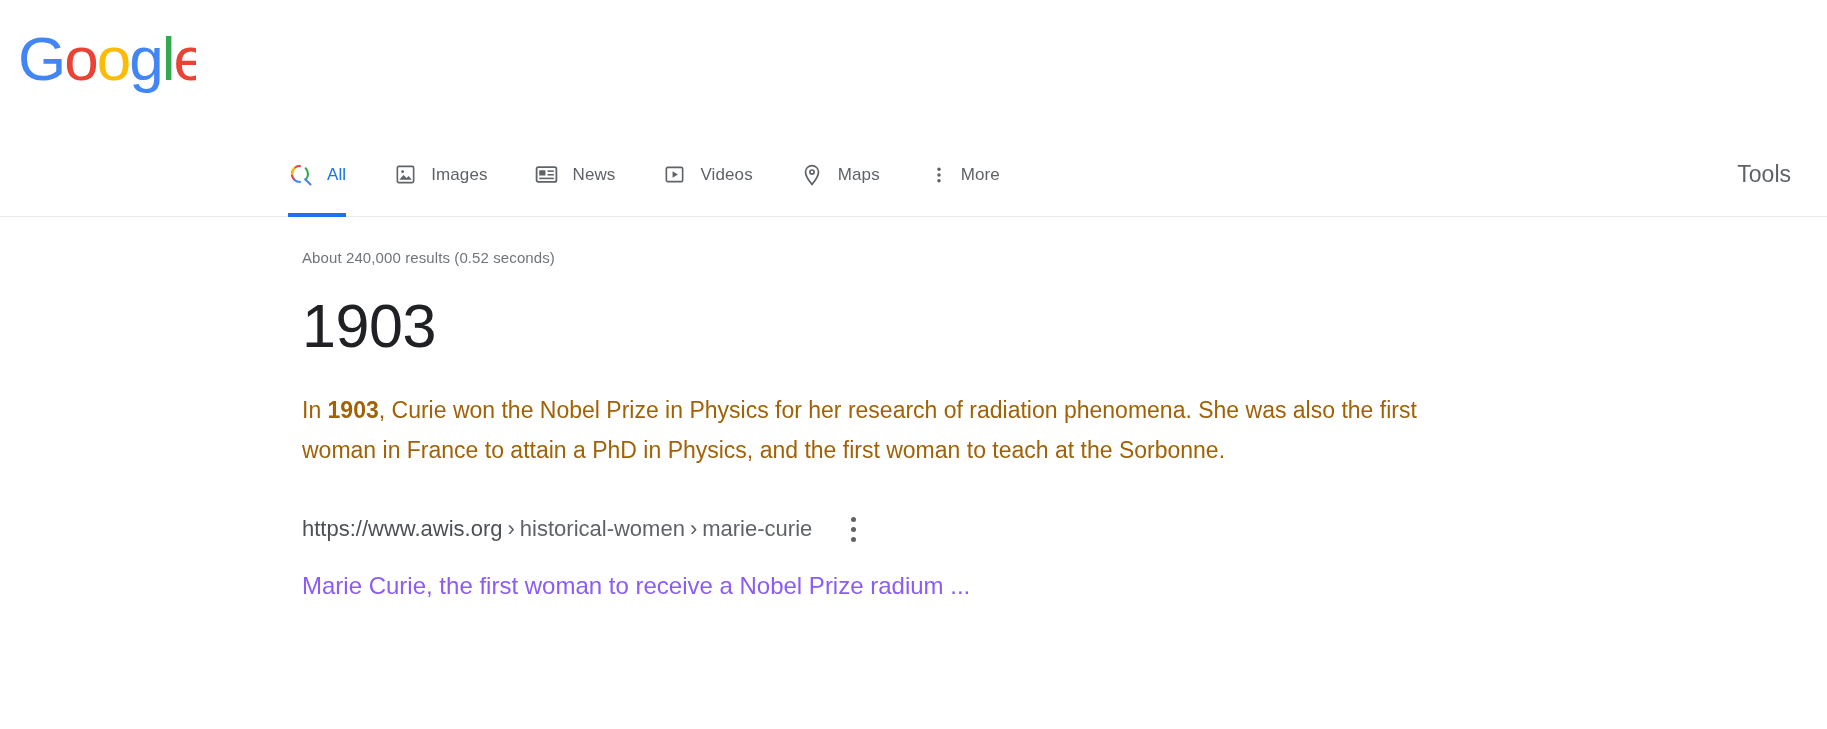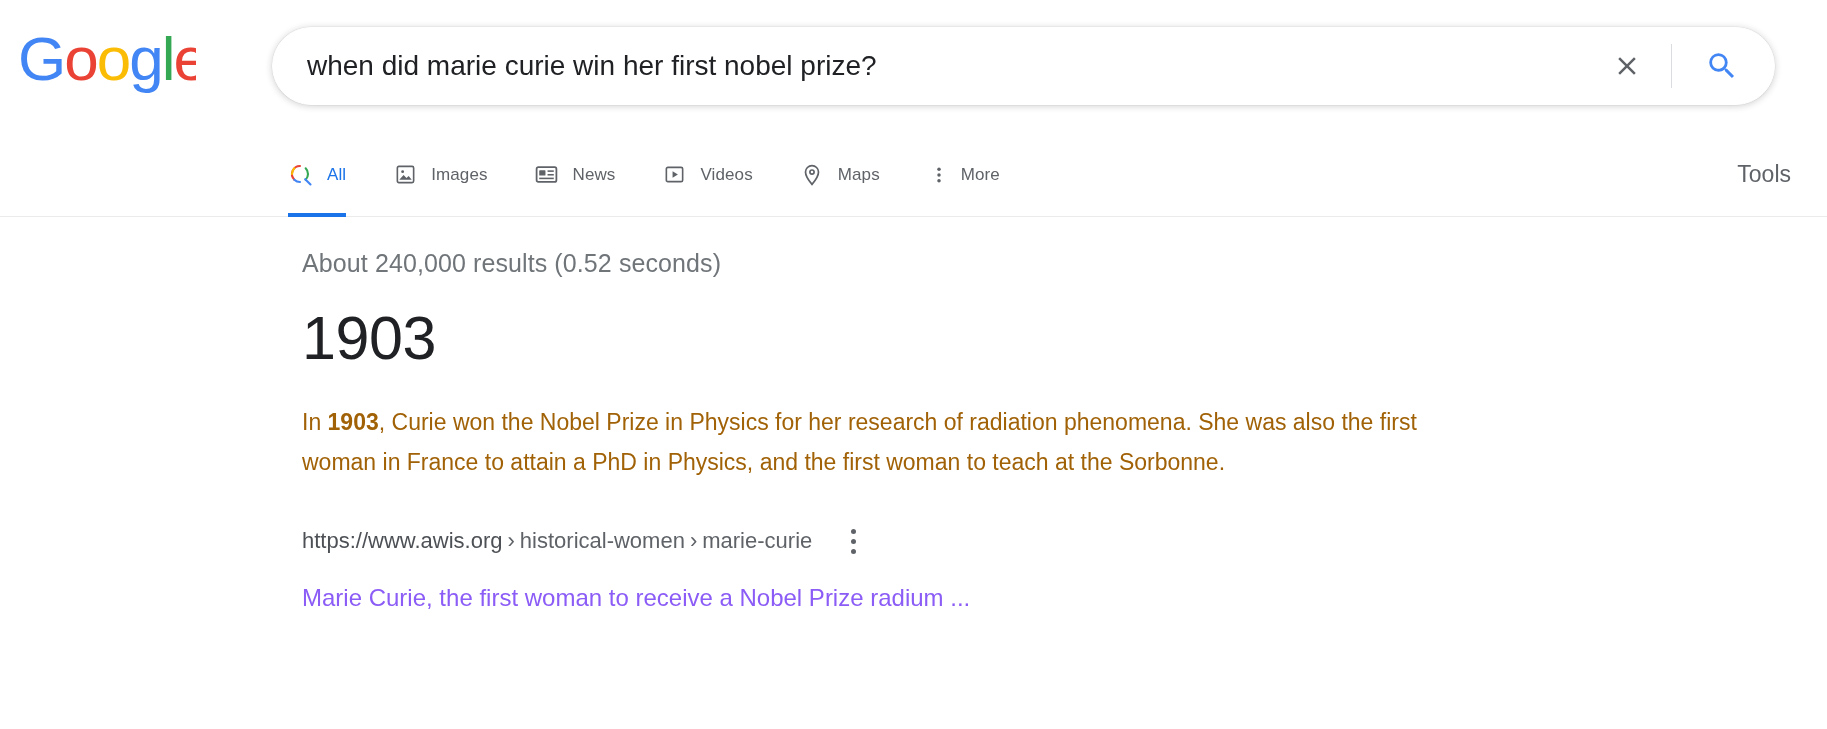--- a/index.html
+++ b/index.html
@@ -151,21 +151,21 @@
     text-align: center;
   }
 
   
   .results {
     padding-left: 302px;
     padding-top: 32px;
     box-sizing: border-box;
   }
   .result-stats {
-    font-size: 25px;
+    font-size: 15px;
     color: #70757a;
     letter-spacing: .1px;
   }
   .answer-big {
     font-size: 61px;
     color: #202124;
     margin-top: 28px;
     line-height: 1.05;
     font-weight: 400;
     letter-spacing: -.4px;
@@ -226,37 +226,20 @@
 <div class="header">
 
   <div class="google-logo">
     <svg width="178" height="62" viewBox="0 0 178 62" xmlns="http://www.w3.org/2000/svg">
       <text x="0" y="48" font-family="Liberation Sans, sans-serif" font-size="62" letter-spacing="-2">
         <tspan fill="#4285F4">G</tspan><tspan fill="#EA4335">o</tspan><tspan fill="#FBBC05">o</tspan><tspan fill="#4285F4">g</tspan><tspan fill="#34A853">l</tspan><tspan fill="#EA4335">e</tspan>
       </text>
     </svg>
   </div>
 
-  <div class="search-wrap">
-    <input class="search-input" type="text" value="when did marie curie win her first nobel prize?" style="">
-
-    <div class="clear-btn">
-      <svg width="30" height="30" viewBox="0 0 24 24">
-        <path d="M19 6.41 17.59 5 12 10.59 6.41 5 5 6.41 10.59 12 5 17.59 6.41 19 12 13.41 17.59 19 19 17.59 13.41 12z" fill="#5f6368"></path>
-      </svg>
-    </div>
-
-    <div class="vert-divider"></div>
-
-    <div class="search-btn">
-      <svg width="34" height="34" viewBox="0 0 24 24">
-        <path d="M15.5 14h-.79l-.28-.27A6.471 6.471 0 0 0 16 9.5 6.5 6.5 0 1 0 9.5 16c1.61 0 3.09-.59 4.23-1.57l.27.28v.79l5 4.99L20.49 19zm-6 0C7.01 14 5 11.99 5 9.5S7.01 5 9.5 5 14 7.01 14 9.5 11.99 14 9.5 14z" fill="#4285F4"></path>
-      </svg>
-    </div>
-  </div>
 </div>
 
 <div class="navbar">
   <div class="tabs">
 
     <div class="tab active">
       <span class="tab-icon">
         <svg width="24" height="24" viewBox="0 0 24 24">
           <path d="M11 3a8 8 0 0 0-5.66 13.66" fill="none" stroke="#EA4335" stroke-width="2.1" stroke-linecap="round"></path>
           <path d="M5.34 16.66A8 8 0 0 0 11 19" fill="none" stroke="#4285F4" stroke-width="2.1" stroke-linecap="round"></path>

